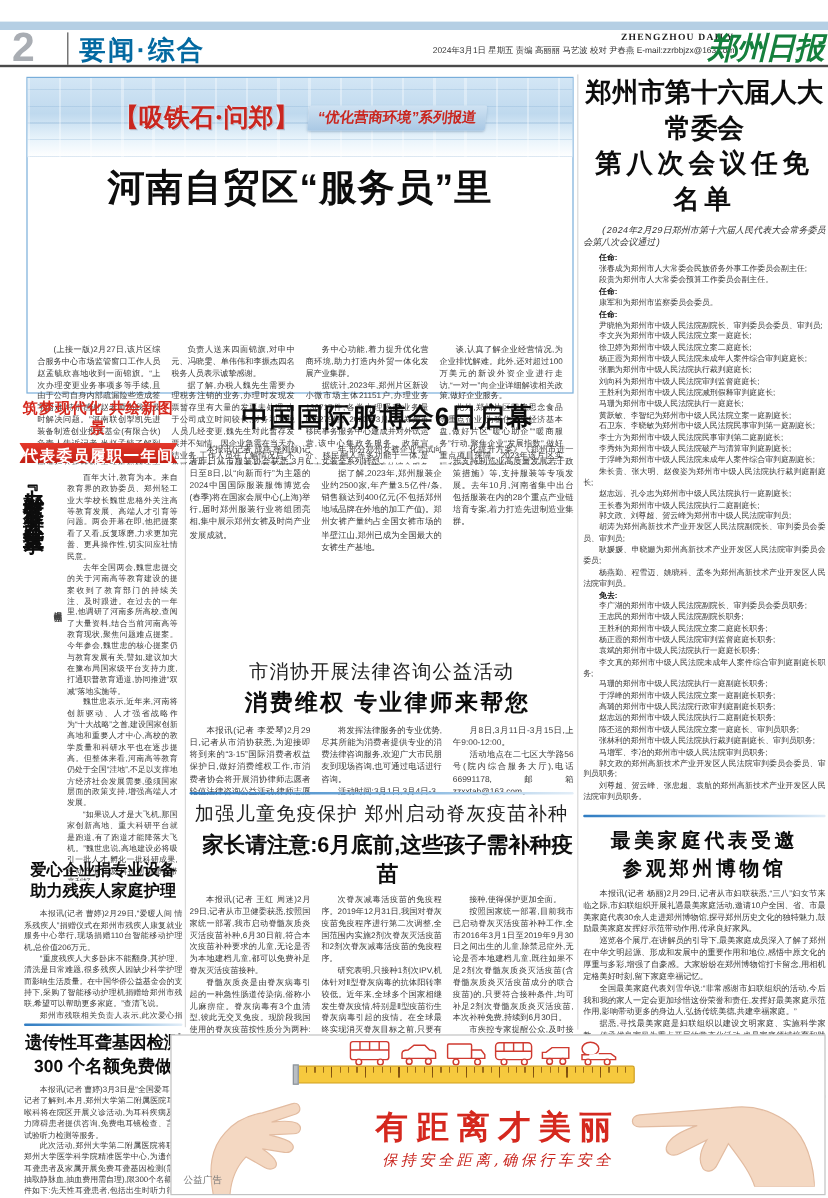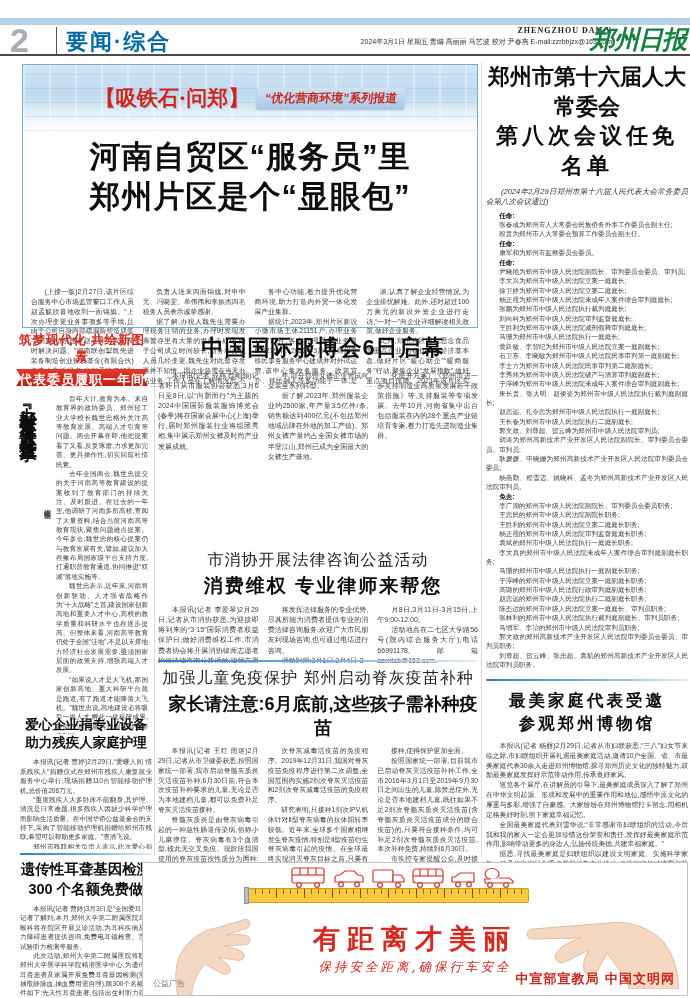--- a/index.html
+++ b/index.html
@@ -70,21 +70,21 @@
   
   .bl { position:absolute; left:20px; width:132px; }
   .bl-hl { text-align:center; font-weight:bold; font-size:13.5px; line-height:1.35; color:#0d0d0d; }
 
   
   .rightcol { position:absolute; left:486px; top:62px; width:202px; height:798px; }
   .rc-hl { text-align:center; font-weight:bold; color:#0d0d0d; font-size:22px; line-height:1.35;
       font-family:"Liberation Serif","DejaVu Serif",serif; }
   .rc-hl .sp { letter-spacing:4px; }
   .rc-note { font-size:7.5px; font-style:italic; color:#333; margin:6px 0 4px; text-indent:2em; text-align:justify;
-      font-family:Liberation Sans, sans-serif; }
+      font-family:Liberation Mono, monospace; }
   .rc-list { height:462px; overflow:hidden; }
   .zuimei-hl { text-align:center; font-weight:bold; font-size:16.5px; letter-spacing:3px; line-height:1.4;
       color:#0d0d0d; font-family:"Liberation Serif","DejaVu Serif",serif; margin:8px 0 6px; }
   .zm-body { height:190px; overflow:hidden; }
 
   
   .ad { position:absolute; left:142px; top:862px; width:546px; height:134px; border:1px solid #c2c2c2; background:#fff; overflow:hidden; }
   .ad-vehicles { position:absolute; left:148px; top:3px; }
   .ad-ruler { position:absolute; left:104px; top:25px; width:282px; height:15px;
       background:#f6c93e; border:1px solid #cf9f1f; border-radius:2px;
@@ -123,21 +123,20 @@
   <div class="vrule" style="left:481px; top:62px; height:796px;"></div>
   <div class="vrule" style="left:154px; top:332px; height:524px;"></div>
 
   <div class="lead-box">
     <div class="lead-banner">
       <span class="series-tag">【吸铁石·问郑】</span>
       <span class="series-sub">“优化营商环境”系列报道</span>
     </div>
     <div class="lead-hl">
       <div>河南自贸区“服务员”里</div>
-      <div>郑州片区是个“显眼包”</div>
     </div>
     <div class="lead-body cols">
       <div class="col body-txt s68">
           <p>(上接一版)2月27日,该片区综合服务中心市场监管窗口工作人员赵孟毓欣喜地收到一面锦旗。“上次办理变更业务事项多等手续,且由于公司自身内部疏漏险些造成签字困难,特别感谢赵老师为我们及时解决问题。”河南联创掣凯先进装备制造创业投资基金(有限合伙)负责人告诉记者,当赵孟毓了解到该企业困难后,及时向上级汇报,共同进行分析研判,主动告知解决方案,并与企业建立了沟通机制,对企业发展过程中涉及的登记业务持续提供跟踪服务,2月26日业务全部办结。</p>
         </div>
       <div class="col body-txt s68">
           <p>负责人送来四面锦旗,对申中元、冯晓雯、单伟伟和李振杰四名税务人员表示诚挚感谢。</p>
           <p>据了解,办税人魏先生需要办理税务注销的业务,办理时发现发票暂存里有大量的发票未处理,由于公司成立时间较长,财务和办税人员几经变更,魏先生对此暂存发票并不知情。因企业急需在当天办结业务,工作人员在了解情况后,不仅延时服务,还通过查询电子底账系统,逐一核对发票,帮其录入、核验,最终在当晚7时为企业解决了所有困难。</p>
         </div>
       <div class="col">
@@ -361,16 +360,15 @@
       </div>
     <svg class="hand" style="left:14px; top:18px;" width="100" height="116" viewBox="0 0 100 120">
       <path d="M20 120 C 15 95 18 78 30 65 C 38 56 50 50 62 48 L88 40 C94 38 97 46 91 49 L70 56 C 78 55 88 55 92 57 C 97 60 95 66 89 66 L68 67 C 76 69 84 71 87 74 C 91 78 87 83 81 82 L62 79 C 68 83 73 87 74 91 C 75 96 69 98 64 95 L48 86 C 40 94 35 104 34 120 Z" fill="#f4d8c2" stroke="#e2bba0" stroke-width="1"></path>
     </svg>
     <svg class="hand" style="left:376px; top:14px;" width="160" height="112" viewBox="0 0 160 112">
       <path d="M160 112 C 158 85 150 66 134 56 C 120 47 104 44 90 46 L14 52 C 6 53 6 62 14 62 L62 61 C 50 65 40 70 37 77 C 34 84 41 88 48 84 L70 73 C 65 81 63 89 66 95 C 68 101 76 100 79 93 L88 76 C 96 87 106 99 110 112 Z" fill="#f4d8c2" stroke="#e2bba0" stroke-width="1"></path>
     </svg>
     <div class="ad-slogan">有距离才美丽</div>
     <div class="ad-subline">保持安全距离,确保行车安全</div>
     <div class="ad-tag">公益广告</div>
-    <div class="ad-credit">中宣部宣教局  中国文明网</div>
   </div>
 
 </div>
 
 </body></html>

